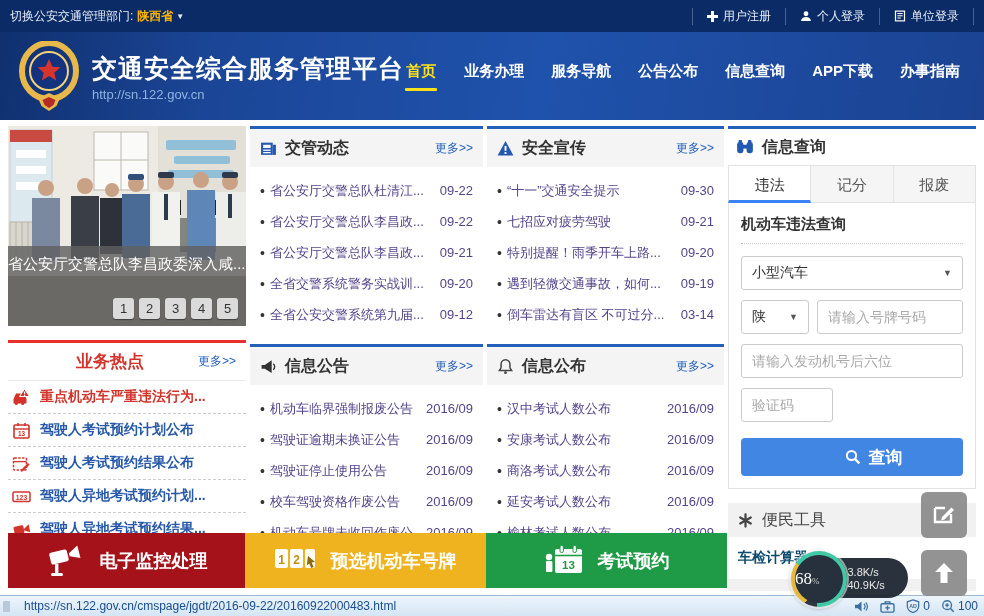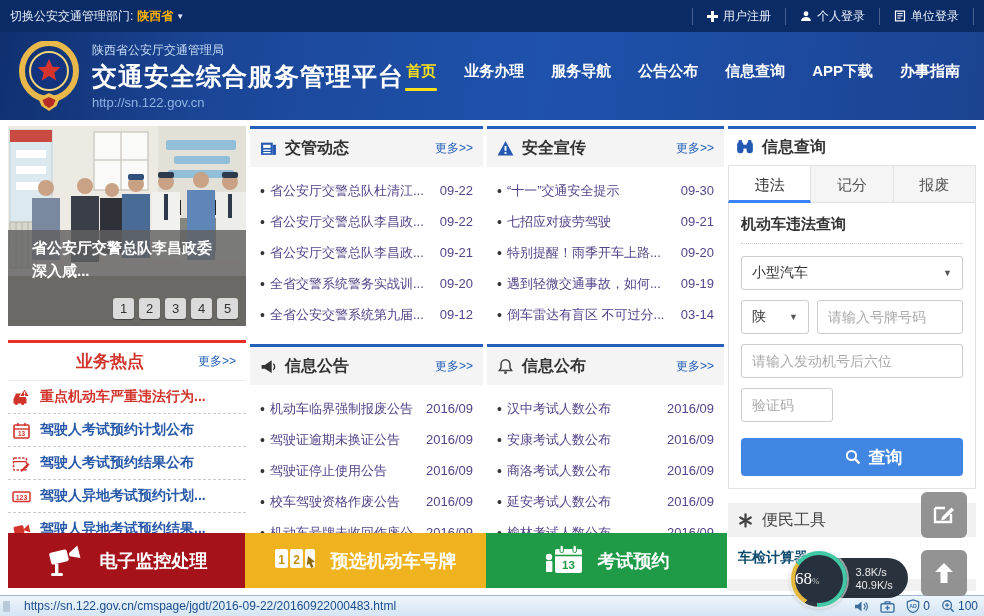--- a/index.html
+++ b/index.html
@@ -28,21 +28,21 @@
   .nav-item.active { color:#FFE11A; }
   .nav-item.active::after { content:""; display:block; height:3px; width:32px; background:#FFE11A; margin:7px auto 0; border-radius:1px; }
 
   
   .main { display:flex; gap:4px; padding:6px 8px 0; }
   .col1 { width:238px; } .col2 { width:233px; } .col3 { width:237px; } .col4 { width:248px; }
 
   
   .carousel { position:relative; height:200px; overflow:hidden; background:#DADAD4; cursor:pointer; }
   .carousel svg { display:block; }
-  .carousel-caption { position:absolute; left:0; right:0; bottom:0; height:96px; background:rgba(96,96,96,.82); color:#fff; font-size:15px; font-weight:bold; line-height:1.55; padding:6px 24px; }
+  .carousel-caption { position:absolute; left:0; right:0; bottom:0; height:80px; background:rgba(96,96,96,.82); color:#fff; font-size:15px; font-weight:normal; line-height:1.55; padding:6px 0; }
   .carousel-pages { position:absolute; bottom:7px; right:8px; display:flex; gap:5px; }
   .page-btn { width:21px; height:21px; background:#DBDBDB; color:#333; font-size:13px; border-radius:3px; display:flex; align-items:center; justify-content:center; cursor:pointer; box-shadow:0 1px 1px rgba(0,0,0,.4); }
 
   
   .sec { border-top:3px solid #2460B9; margin-bottom:13px; }
   .sec-head { height:38px; background:#F4F4F4; display:flex; align-items:center; padding:0 10px; }
   .sec-title { font-size:16px; font-weight:bold; color:#333; margin-left:8px; }
   .more-link { margin-left:auto; font-size:12px; color:#2460B9; cursor:pointer; }
   .news-list { padding:8px 10px 0; }
   .news-item { display:flex; align-items:center; height:31px; font-size:13px; color:#55448A; cursor:pointer; }
@@ -97,21 +97,21 @@
   .status-right { margin-left:auto; display:flex; align-items:center; gap:11px; padding-right:6px; }
   .status-ico { display:flex; align-items:center; gap:3px; cursor:pointer; color:#1B4E8E; }
 
   
   .fab { position:absolute; right:17px; width:46px; height:46px; background:rgba(138,138,138,.92); border-radius:6px; display:flex; align-items:center; justify-content:center; cursor:pointer; z-index:55; }
   .fab.edit { top:492px; }
   .fab.up { top:550px; }
 
   
   .speed-pill { position:absolute; left:802px; top:558px; width:106px; height:40px; background:rgba(26,34,46,.93); border-radius:20px; z-index:60; display:flex; flex-direction:column; justify-content:center; padding-left:36px; gap:1px; cursor:pointer; }
-  .speed-row { font-size:11px; color:#E8E8E8; display:flex; align-items:center; gap:12px; }
+  .speed-row { font-size:11px; color:#E8E8E8; display:flex; align-items:center; gap:4px; }
   .arr-up { color:#4DA6FF; font-size:11px; } .arr-dn { color:#4CC36A; font-size:11px; }
   .speed-circle { position:absolute; left:791px; top:551px; width:56px; height:56px; border-radius:50%; z-index:61; cursor:pointer;
     background:conic-gradient(from 0deg,#41C9A6 0 185deg,#2E3842 185deg 210deg,#E5B93C 210deg 305deg,#41C9A6 305deg 360deg);
     box-shadow:0 0 0 2px rgba(255,255,255,.55), 0 1px 4px rgba(0,0,0,.4); }
   .speed-inner { position:absolute; inset:4px; border-radius:50%; background:#27313E; display:flex; align-items:center; justify-content:flex-start; color:#fff;font-family:Liberation Serif, serif; }
   .speed-inner .pct { font-size:17px; } .speed-inner .pcs { font-size:9px; color:#CCC; margin-top:4px; }
 </style>
 </head>
 <body>
 
@@ -149,21 +149,20 @@
 
   <div class="header">
     <svg class="logo" viewBox="0 0 62 70">
       <ellipse cx="31" cy="30" rx="27" ry="28" fill="none" stroke="#E8B84B" stroke-width="6"></ellipse>
       <circle cx="31" cy="30" r="19" fill="#14337F" stroke="#F3D27A" stroke-width="2"></circle>
       <polygon points="31,18 34.5,25.8 42.4,26.3 36.3,31.7 38.1,39.4 31,35 23.9,39.4 25.7,31.7 19.6,26.3 27.5,25.8" fill="#D6342C"></polygon>
       <path d="M31 52 l11 5 -3.5 8 -7.5 5 -7.5 -5 -3.5 -8z" fill="#E8B84B"></path>
       <path d="M31 56 l6.5 3 -2 5 -4.5 3 -4.5 -3 -2 -5z" fill="#B32B24"></path>
     </svg>
     <div class="brand">
-      <div class="org">陕西省公安厅交通管理局</div>
       <div class="title">交通安全综合服务管理平台</div>
       <div class="url">http://sn.122.gov.cn</div>
     </div>
     <div class="nav">
       <span class="nav-item active">首页</span>
       <span class="nav-item">业务办理</span>
       <span class="nav-item">服务导航</span>
       <span class="nav-item">公告公布</span>
       <span class="nav-item">信息查询</span>
       <span class="nav-item">APP下载</span>

